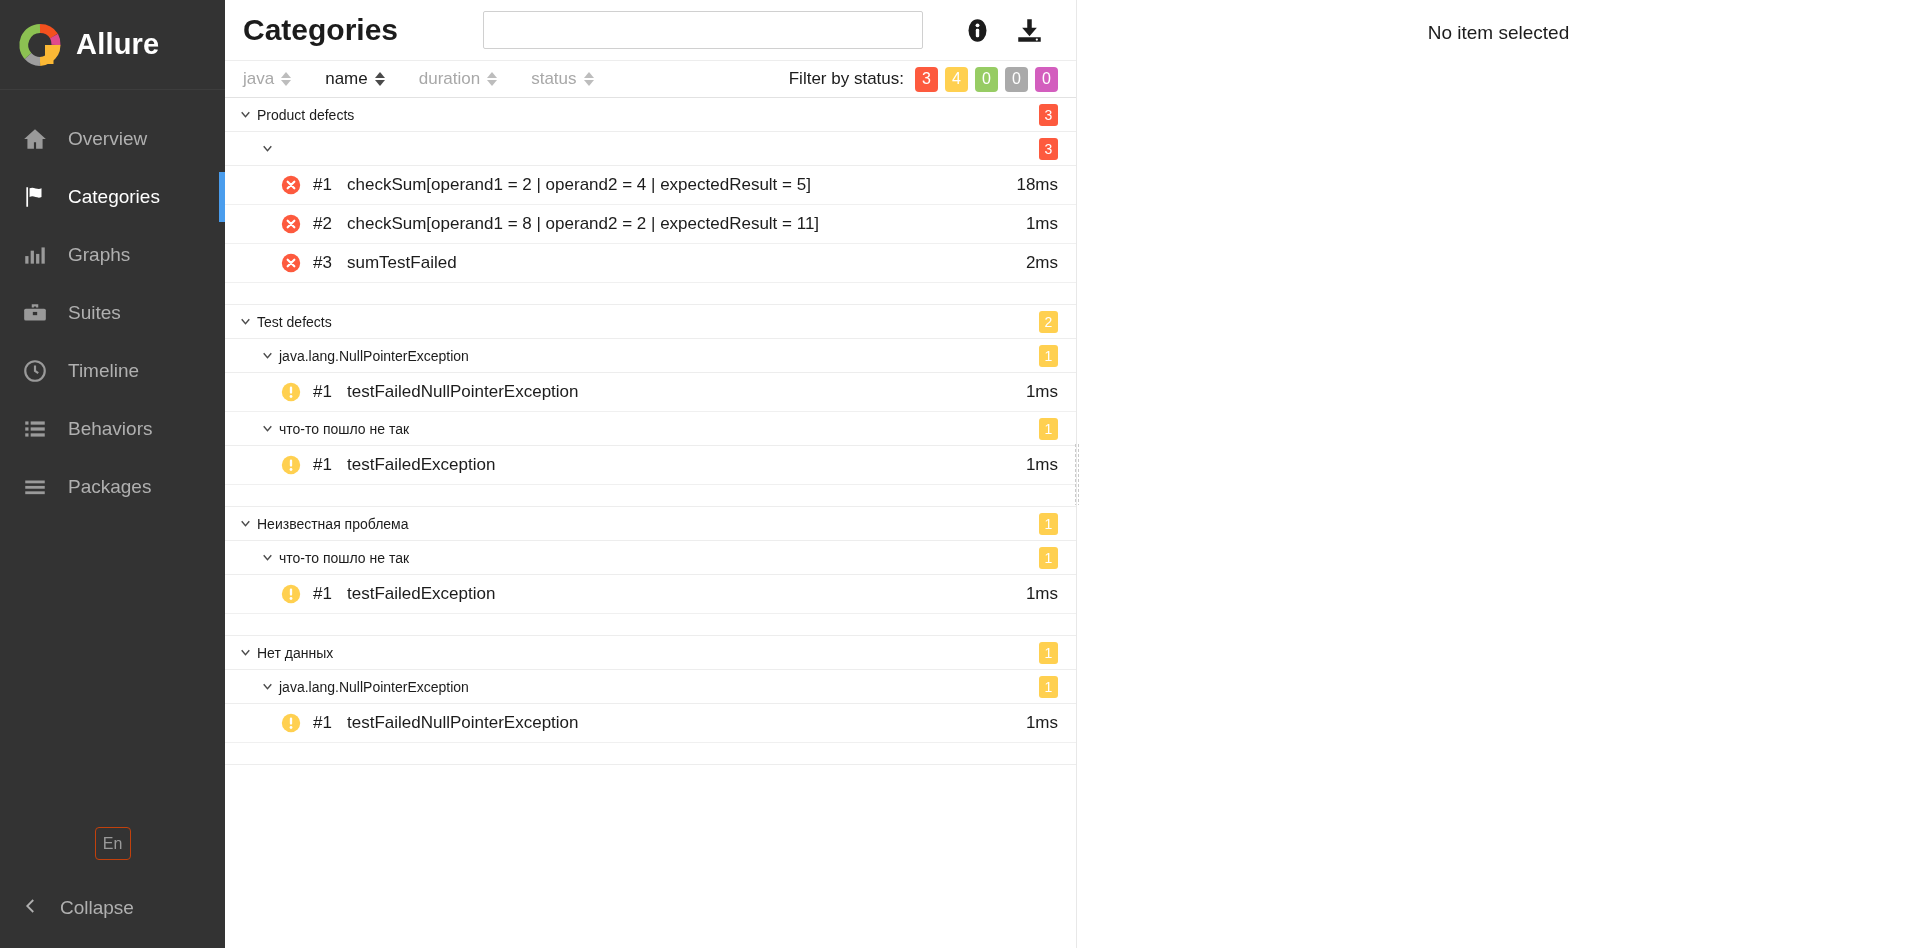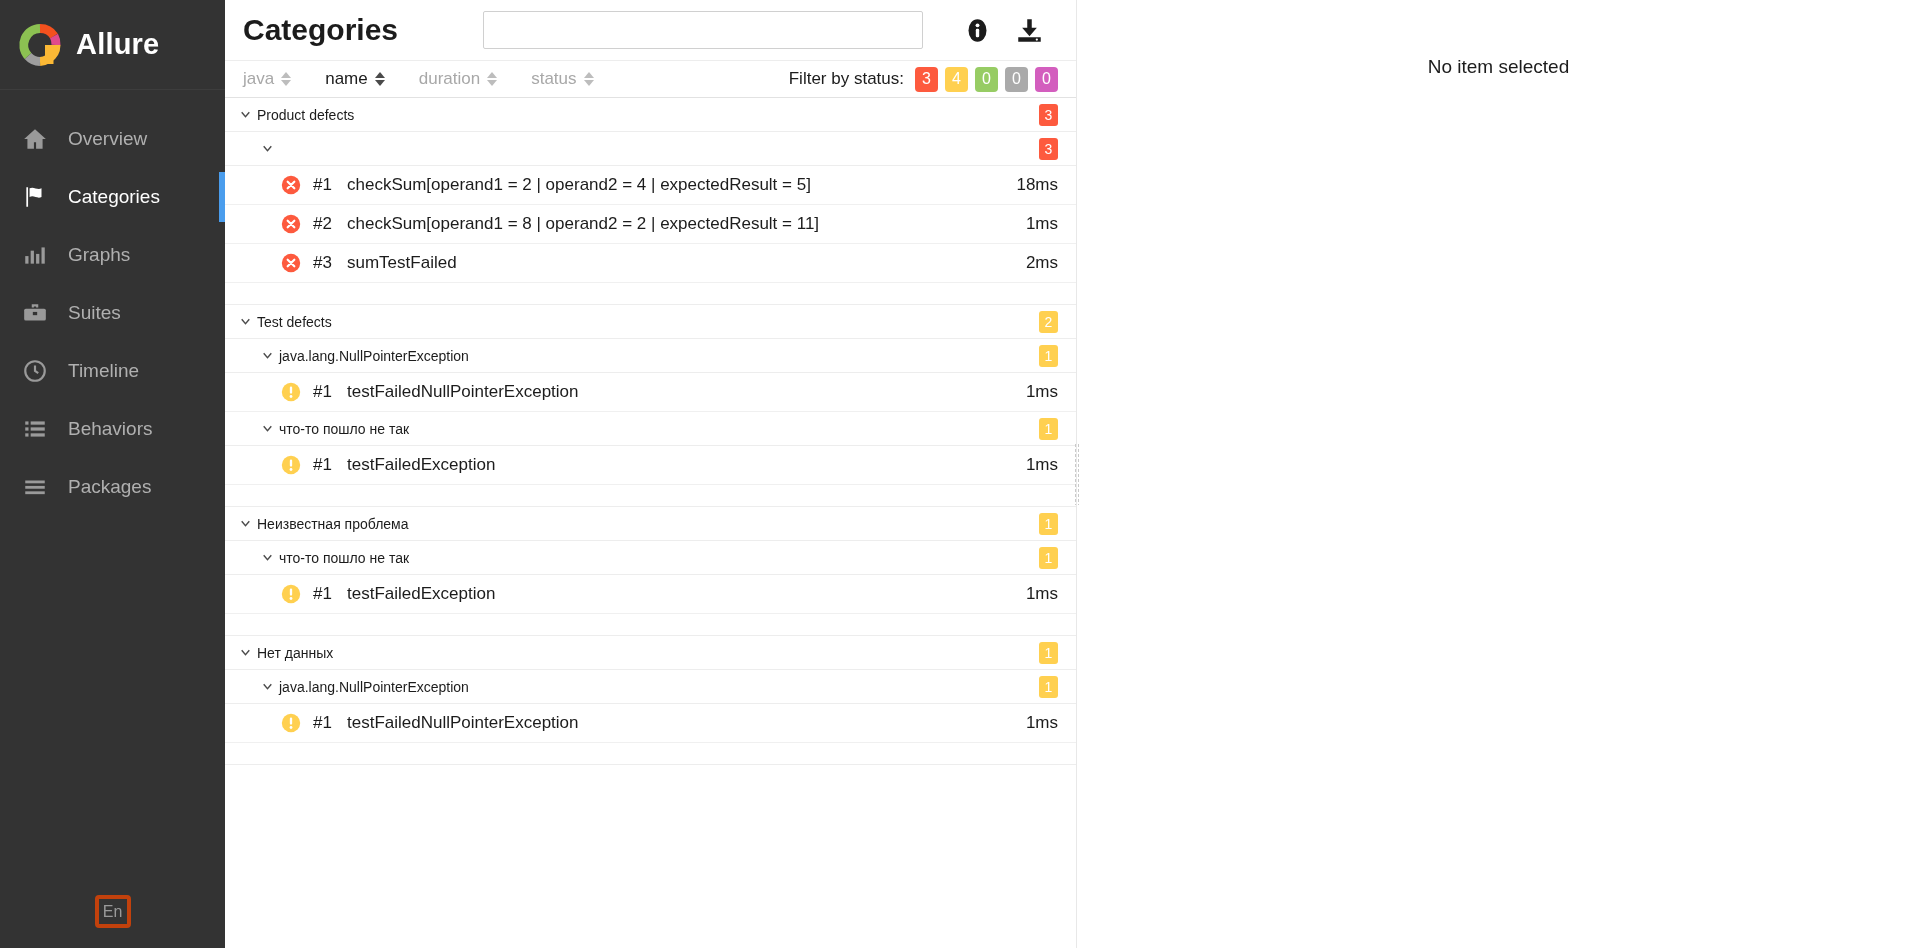--- a/index.html
+++ b/index.html
@@ -41,24 +41,24 @@
   .nav-item.active { color: #ffffff; }
   .nav-item.active::after {
     content: ""; position: absolute; right: 0; top: 4px; bottom: 4px;
     width: 6px; background: #4a9ded;
   }
   .sidebar-bottom {
     margin-top: auto; padding-bottom: 20px;
     display: flex; flex-direction: column; align-items: center;
   }
   .lang-btn {
-    width: 36px; height: 33px; border: 4px solid #c2410c; border-radius: 4px;
+    width: 36px; height: 33px; border: 1px solid #c2410c; border-radius: 4px;
     color: #9a9a9a; font-size: 16px;
     display: flex; align-items: center; justify-content: center;
-    cursor: pointer; margin-bottom: 0;
+    cursor: pointer; margin-bottom: 28px;
   }
   .collapse-row {
     width: 100%; display: flex; align-items: center; gap: 20px;
     padding-left: 22px; color: #b0b0b0; font-size: 19px; cursor: pointer;
     height: 40px;
   }
 
   
   .main { flex: 1; display: flex; height: 948px; background: #ffffff; }
 
@@ -158,21 +158,21 @@
     display: flex; align-items: center; justify-content: center;
   }
   .splitter-grip {
     width: 5px; height: 62px;
     background-image: radial-gradient(#c9c9c9 42%, transparent 43%);
     background-size: 3px 5px;
   }
 
   .detail-pane {
     flex: 1; height: 948px; background: #ffffff;
-    padding-top: 56px; display: flex; justify-content: center;
+    padding-top: 22px; display: flex; justify-content: center;
   }
   .detail-empty { font-size: 19px; color: #1c1c1c; }
 </style>
 </head>
 <body>
 
 <div class="app">
 
   <aside class="sidebar">
     <div class="brand">
@@ -260,20 +260,28 @@
               <rect x="3" y="11" width="18" height="2.6"></rect>
               <rect x="3" y="16" width="18" height="2.6"></rect>
             </svg>
         </span>
         <span>Packages</span>
       </div>
     </nav>
 
     <div class="sidebar-bottom">
       <div class="lang-btn">En</div>
+      <div class="collapse-row">
+        <span>
+          <svg width="18" height="18" viewBox="0 0 24 24" fill="none" stroke="#b0b0b0" stroke-width="2.4">
+              <path d="M15 4 7 12l8 8"></path>
+            </svg>
+        </span>
+        <span>Collapse</span>
+      </div>
     </div>
   </aside>
 
   <div class="main">
 
     <section class="tree-pane">
 
       <div class="pane-header">
         <div class="pane-title">Categories</div>
         <input class="search-box" type="text" value="" placeholder="" style="">

